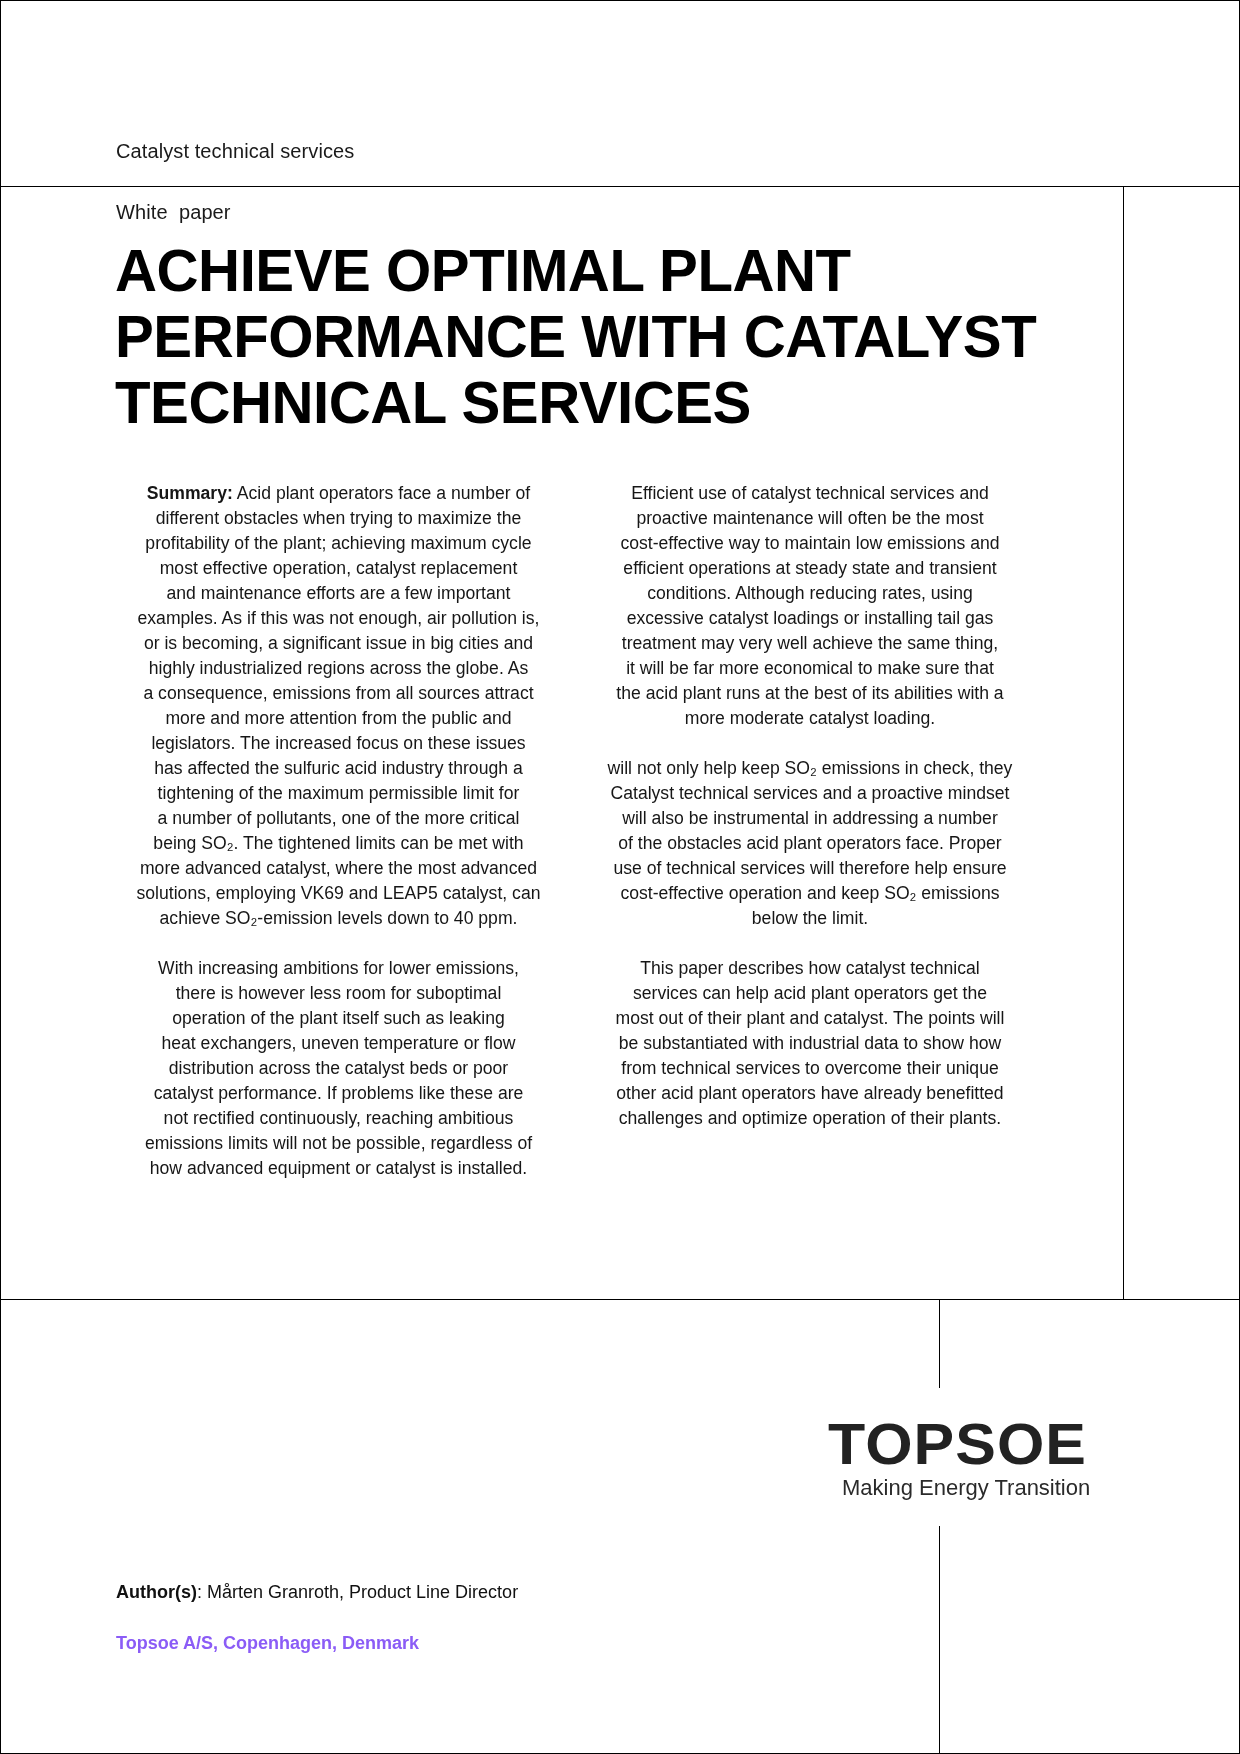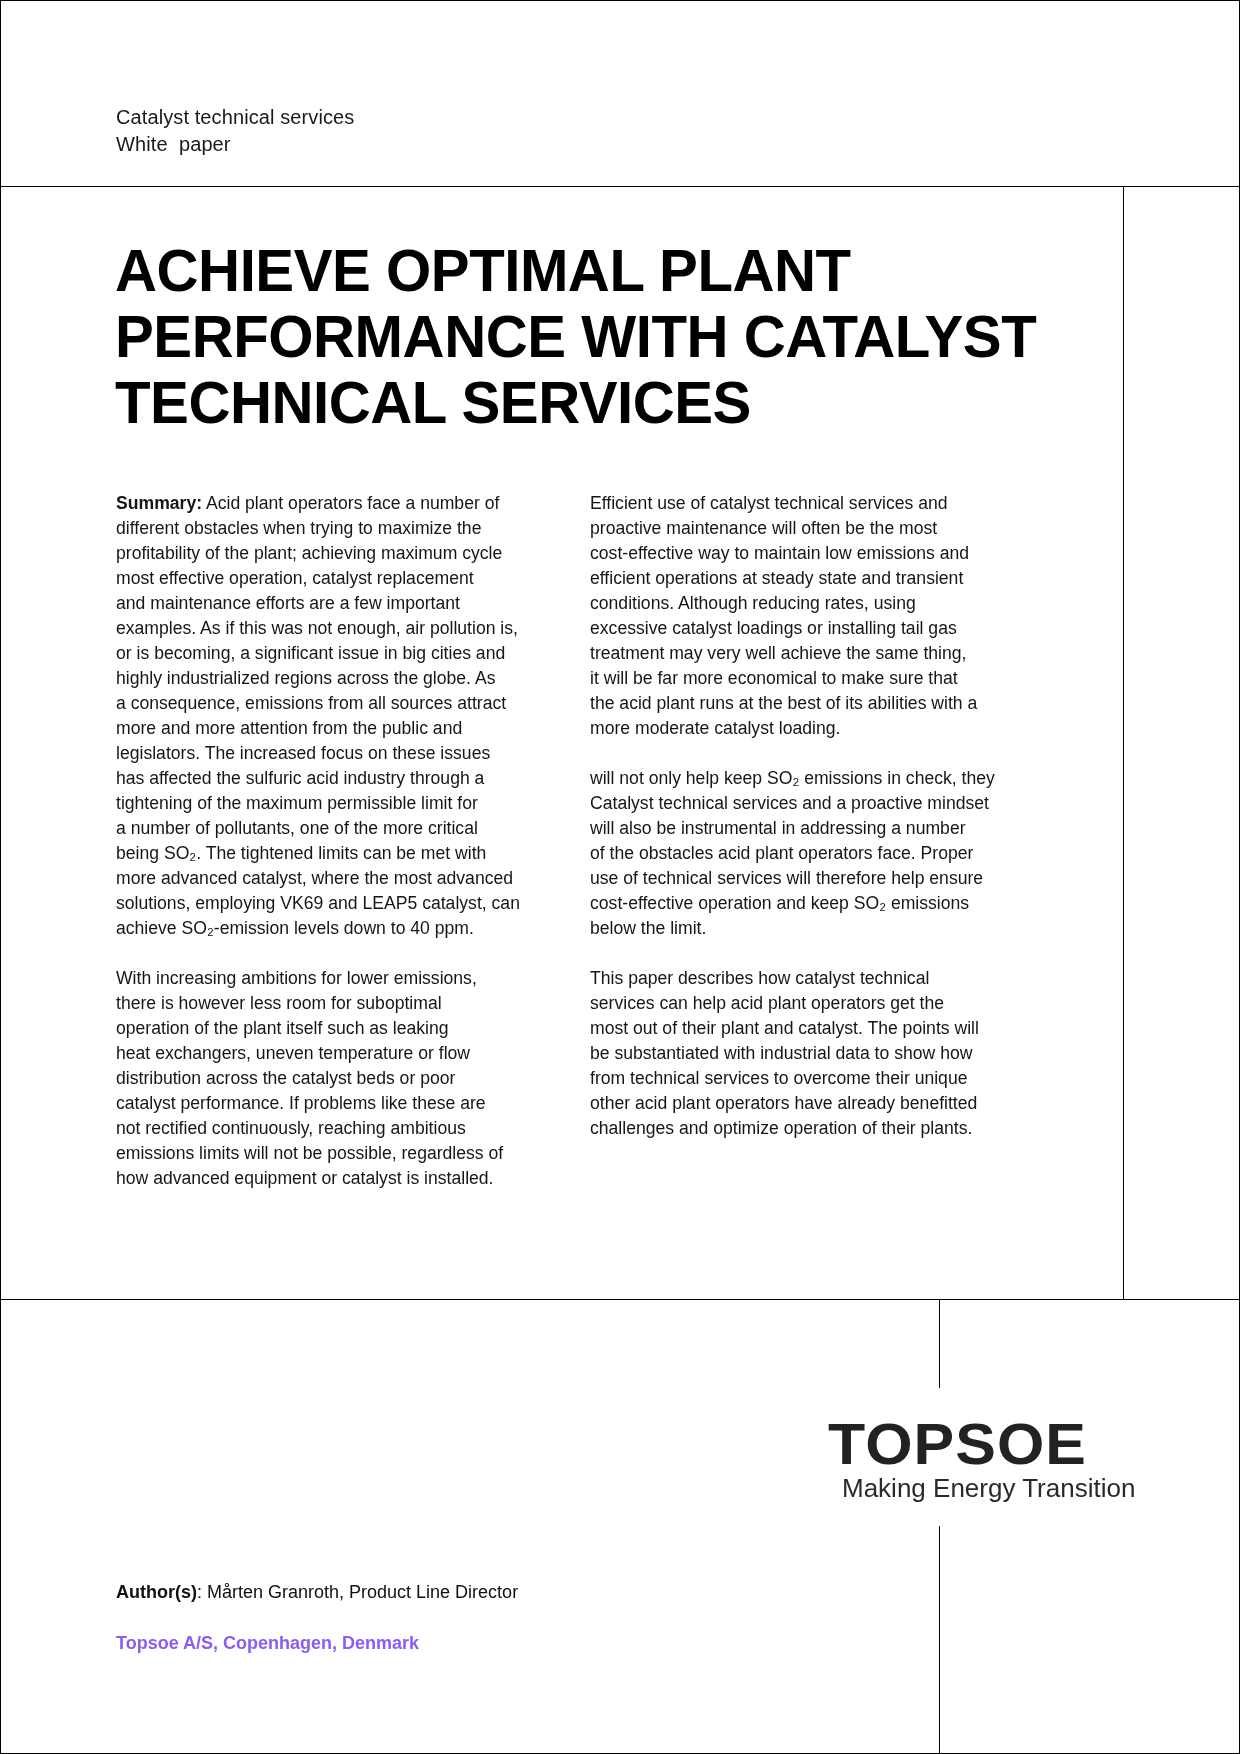--- a/index.html
+++ b/index.html
@@ -15,53 +15,53 @@
       border: 1.5px solid #000;
     }
     .hline { position: absolute; height: 0; border-top: 1.5px solid #000; }
     .vline { position: absolute; width: 0; border-left: 1.5px solid #000; }
 
     .header-block {
       position: absolute; left: 116px; top: 104px;
       font-size: 20px; line-height: 27px; color: #1a1a1a;
       letter-spacing: 0.1px;
     }
-    .header-block div { white-space: pre; }
+    .header-block div { white-space: pre; margin-top: 34px; }
 
     .title {
       position: absolute; left: 115px; top: 238px; width: 960px;
       font-family: "Liberation Sans", sans-serif;
       font-weight: 700; font-size: 60px; line-height: 66px;
       letter-spacing: -0.5px; color: #000;
       transform: scaleX(0.97); transform-origin: left top;
     }
     .title div { white-space: nowrap; }
 
     .col {
-      position: absolute; top: 491px; width: 445px;
-      font-size: 17.6px; line-height: 25px; color: #161616;
+      position: absolute; top: 481px; width: 445px;
+      font-size: 17.6px; line-height: 25px; color: #161616; text-align: center;
     }
     .col-left { left: 116px; }
     .col-right { left: 590px; width: 440px; }
     .col p { margin-bottom: 25px; }
     .col .line { display: block; white-space: nowrap; }
     .bold { font-weight: 700; }
 
     .logo {
       position: absolute; left: 828px; top: 1417px; width: 250px;
     }
     .logo-word {
       font-family: "Liberation Sans", sans-serif; font-weight: 700;
       font-size: 58px; line-height: 54px; letter-spacing: 1px;
       color: #222; transform: scaleX(1.05); transform-origin: left top;
       white-space: nowrap;
     }
     .logo-tag {
       margin-top: 6px; margin-left: 14px;
-      font-size: 26px; line-height: 22px; color: #2a2a2a; white-space: nowrap;
+      font-size: 22px; line-height: 22px; color: #2a2a2a; white-space: nowrap;
     }
 
     .author {
       position: absolute; left: 116px; top: 1580px;
       font-size: 18px; line-height: 24px; color: #111; white-space: nowrap; text-align: right;
     }
     .company {
       position: absolute; left: 116px; top: 1631px;
       font-size: 18px; line-height: 24px; font-weight: 700; color: #8b5cf6; white-space: nowrap;
     }

